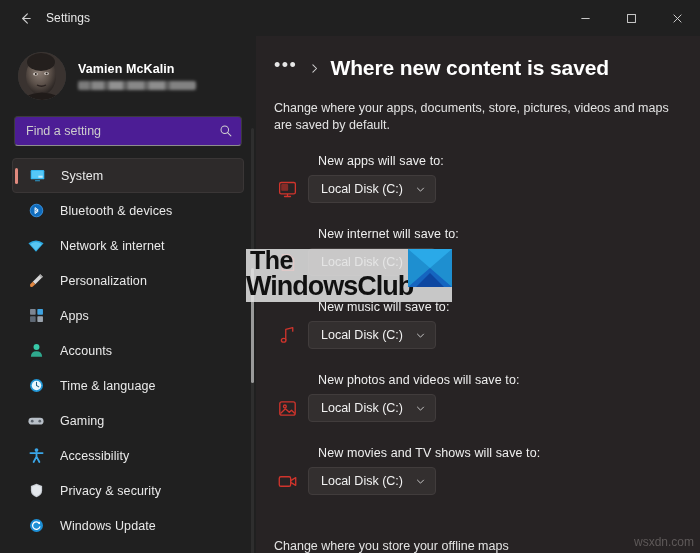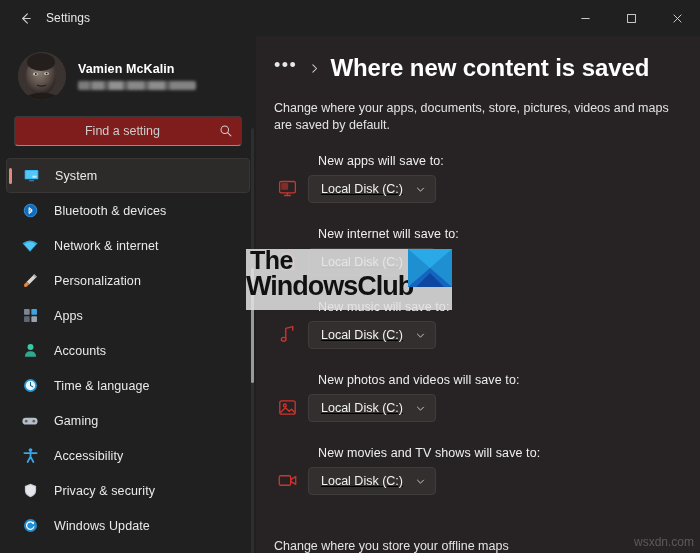--- a/index.html
+++ b/index.html
@@ -107,37 +107,36 @@
         #656565 22% 26%, #a5a5a5 26% 38%, #6a6a6a 38% 42%,
         #9b9b9b 42% 56%, #707070 56% 60%, #a0a0a0 60% 74%,
         #666 74% 78%, #949494 78% 100%);
     filter: blur(1.6px);
     opacity: .85;
   }
 
   .search-wrap { padding: 4px 14px 12px 14px; }
   .search-box {
     height: 30px;
-    background: #7f1d1d;
+    background: #4c1d95;
     border: 1px solid #3b3b3b;
     border-bottom: 1px solid #8d8d8d;
     border-radius: 4px;
     display: flex;
     align-items: center;
     padding: 0 8px 0 11px;
-    text-align: center;
   }
   .search-placeholder {
     font-size: 12.5px;
     color: #cdcdcd;
     flex: 1 1 auto;
   }
   .search-icon { color: #d2d2d2; display:flex; }
 
-  .nav { padding: 0 6px; }
+  .nav { padding: 0 12px; }
   .nav-item {
     height: 35px;
     display: flex;
     align-items: center;
     padding-left: 10px;
     border-radius: 4px;
     position: relative;
     margin-bottom: 0px;
   }
   .nav-item.selected {
@@ -210,21 +209,21 @@
     letter-spacing: 1.5px;
     padding-bottom: 6px;
   }
   .bc-sep {
     color: #cfcfcf;
     margin: 0 9px 0 11px;
     display: flex;
     align-items: center;
   }
   .page-title {
-    font-size: 24px;
+    font-size: 21px;
     font-weight: 600;
     color: #ffffff;
     letter-spacing: -.1px;
     white-space: nowrap;
   }
 
   .page-desc {
     margin: 14px 0 0 8px;
     font-size: 12.5px;
     line-height: 17px;
@@ -237,21 +236,21 @@
   .setting-group { margin-bottom: 24px; }
   .setting-label {
     font-size: 12.5px;
     color: #efefef;
     margin-left: 44px;
     margin-bottom: 7px;
     letter-spacing: .1px;
   }
   .setting-row {
     display: flex;
-    text-decoration: underline;
+    align-items: center;
   }
   .setting-icon {
     width: 26px; height: 26px;
     flex: 0 0 26px;
     display: flex; align-items: center; justify-content: center;
     color: #d0342c;
   }
   .setting-icon svg { display:block; }
   .dropdown {
     margin-left: 8px;
@@ -280,21 +279,21 @@
     color: #e3e3e3;
     white-space: nowrap;
   }
 
   
   .watermark {
     position: absolute;
     left: 246px;
     top: 249px;
     width: 206px;
-    height: 61px;
+    height: 53px;
     background: rgba(226,226,226,0.86);
     z-index: 40;
     pointer-events: none;
     overflow: hidden;
   }
   .wm-line1 {
     position: absolute;
     left: 4px; top: -3px;
     font-size: 25px;
     font-weight: 700;

